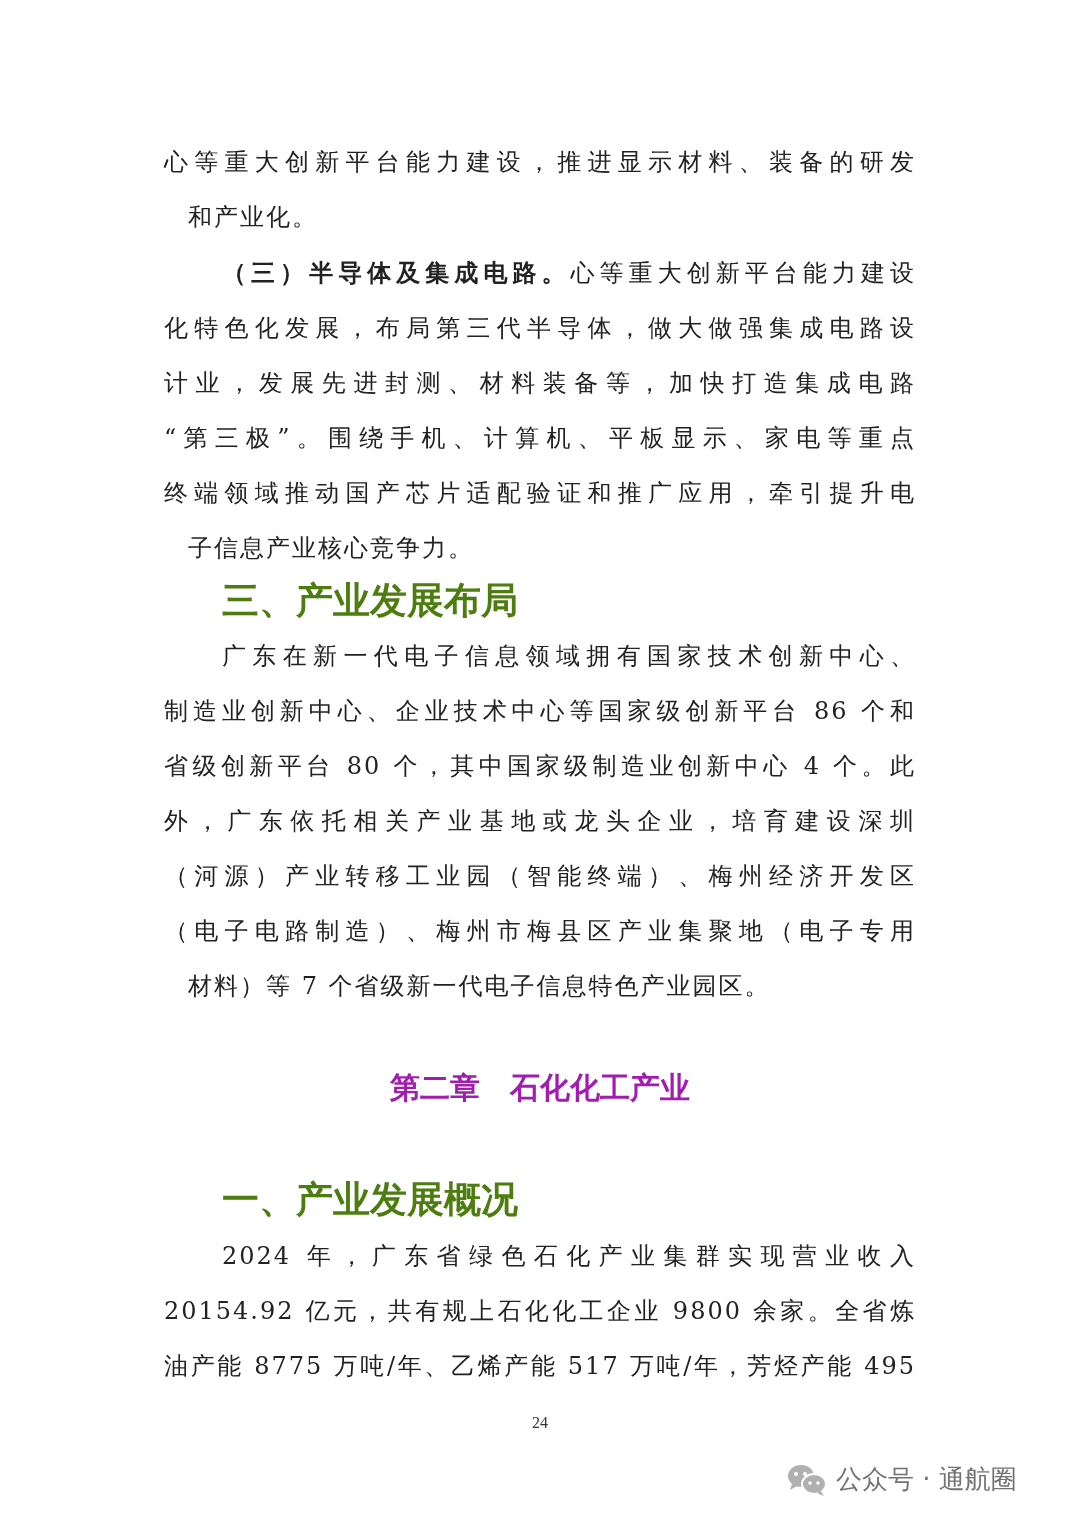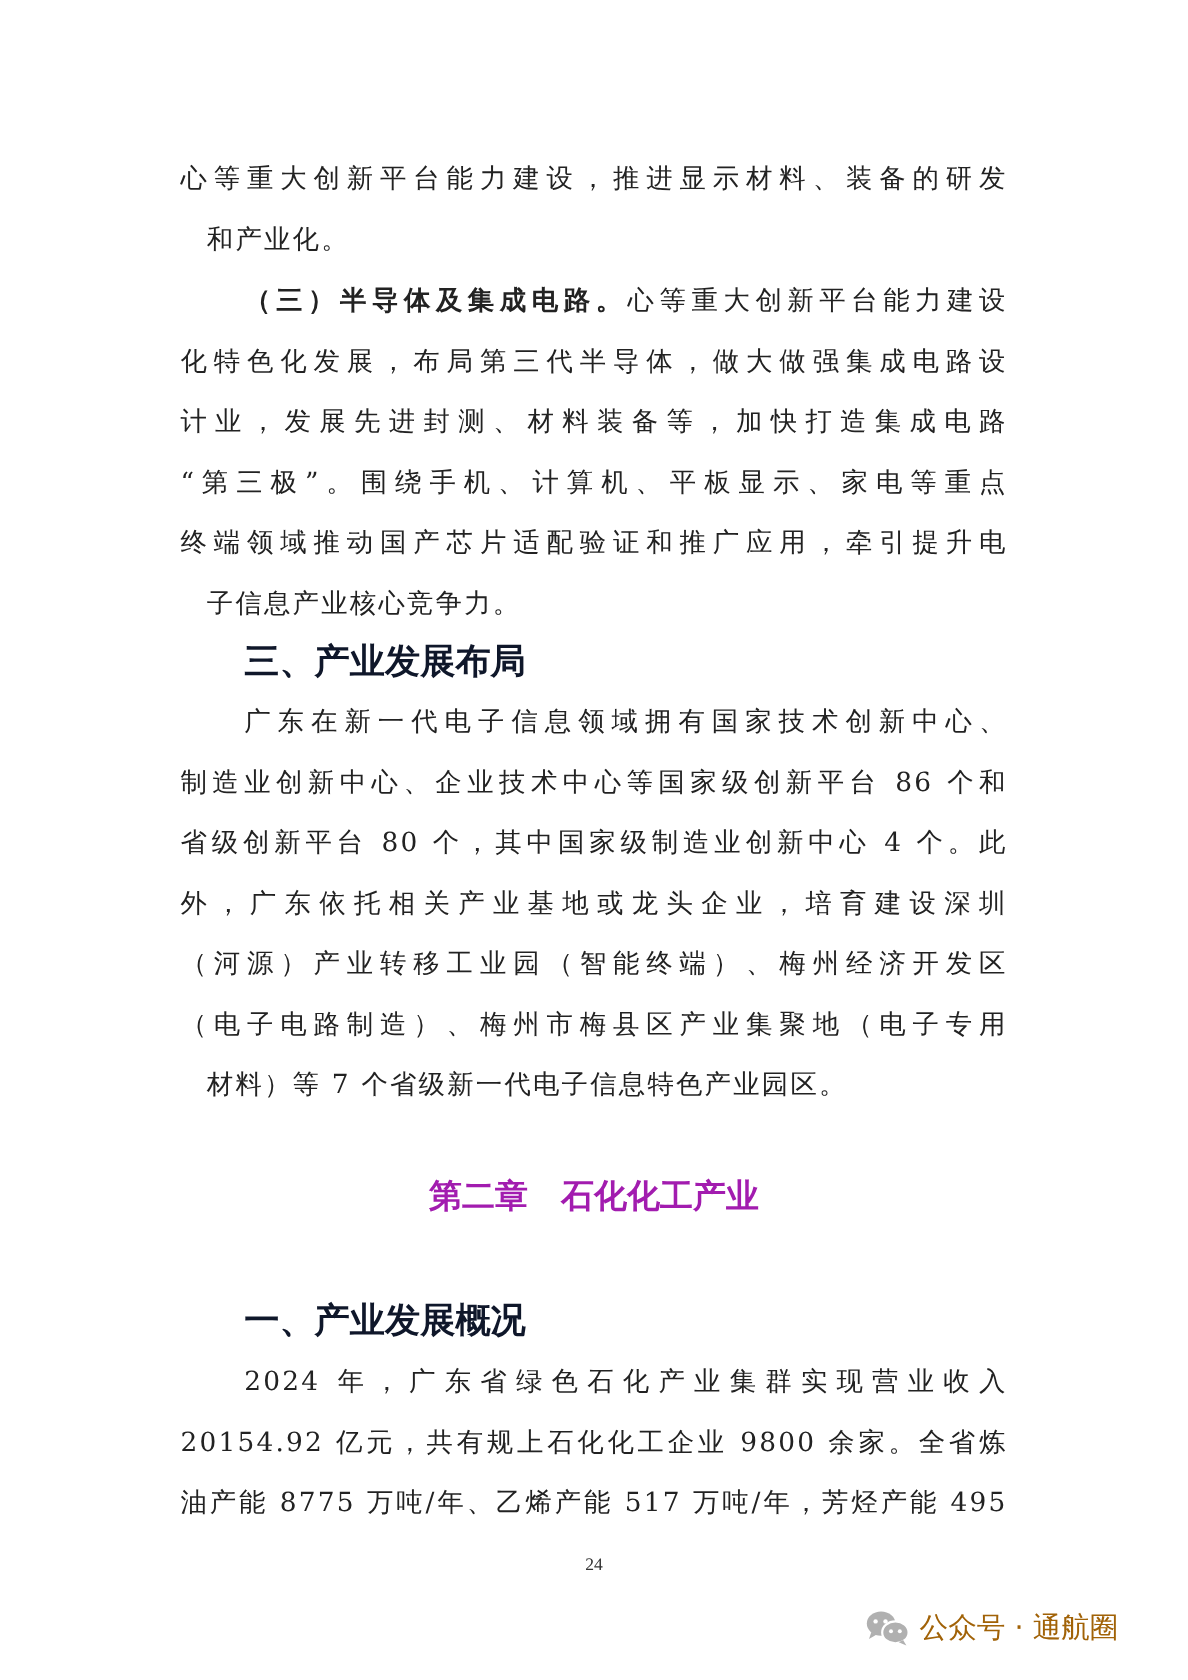--- a/index.html
+++ b/index.html
@@ -11,36 +11,36 @@
     font-size: 24px; line-height: 40px; height: 40px;
     white-space: nowrap; text-align: justify; text-align-last: justify;
     letter-spacing: 2px; color: #222;
   }
   .line.last { text-align: left; text-align-last: left; margin-left: 24px; }
   .line.indent { left: 222px; width: 694px; }
   .bold-inline { font-weight: bold; font-family: Liberation Mono, monospace; }
   .heading {
     position: absolute; left: 222px;
     font-family: "DejaVu Sans", "Liberation Sans", sans-serif;
-    font-weight: bold; font-size: 32px; line-height: 40px; color: #0f172a;
+    font-weight: bold; font-size: 37px; line-height: 40px; color: #4d7c0f;
     white-space: nowrap;
   }
   .chapter {
     position: absolute; left: 0; width: 1080px; top: 1066px; text-align: center;
     font-family: "DejaVu Serif", "Liberation Serif", serif;
     font-weight: bold; font-size: 30px; line-height: 44px; color: #a21caf;
     white-space: pre;
   }
   .page-num {
     position: absolute; left: 0; width: 1080px; top: 1414px; text-align: center;
     font-family: "Liberation Serif", "DejaVu Serif", serif; font-size: 16px; color: #333;
   }
   .watermark {
     position: absolute; left: 786px; top: 1462px; display: flex; align-items: center; gap: 8px;
-    font-family: "DejaVu Sans", "Liberation Sans", sans-serif; font-size: 26px; color: #a16207;
+    font-family: "DejaVu Sans", "Liberation Sans", sans-serif; font-size: 26px; color: #737373;
   }
   .wechat-icon { width: 42px; height: 34px; position: relative; }
 </style>
 </head>
 <body>
 
 <div class="page">
 
   <div class="line" style="top:142px;">心等重大创新平台能力建设，推进显示材料、装备的研发</div>
   <div class="line last" style="top:197px;">和产业化。</div>

